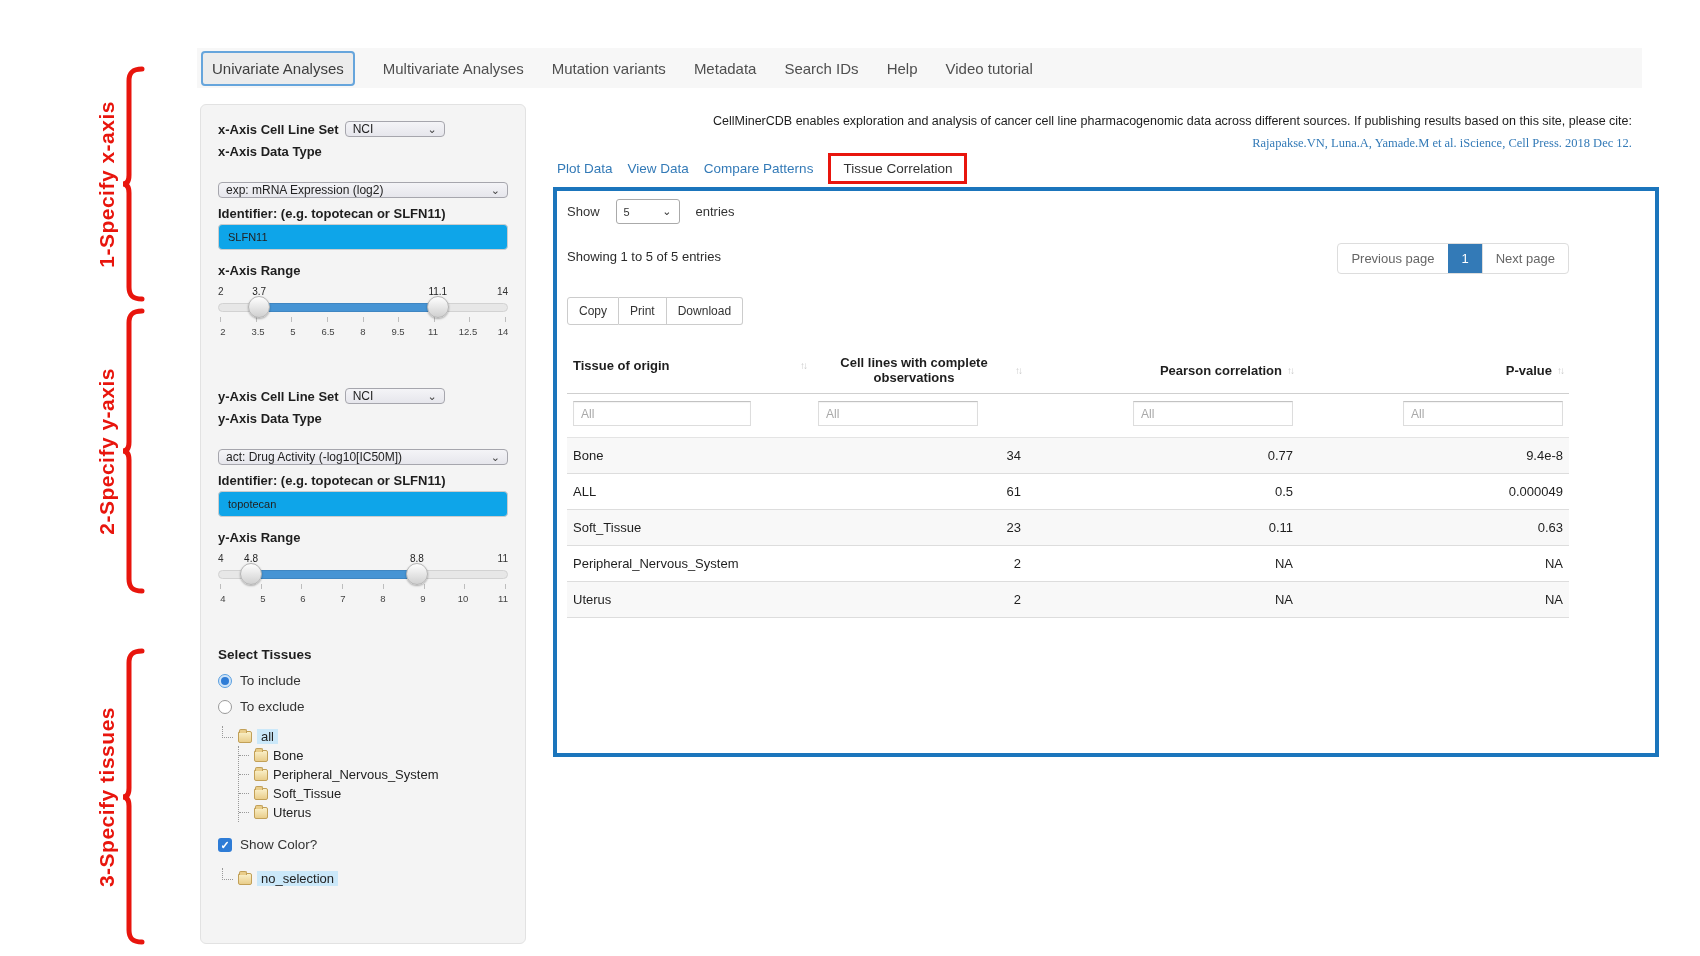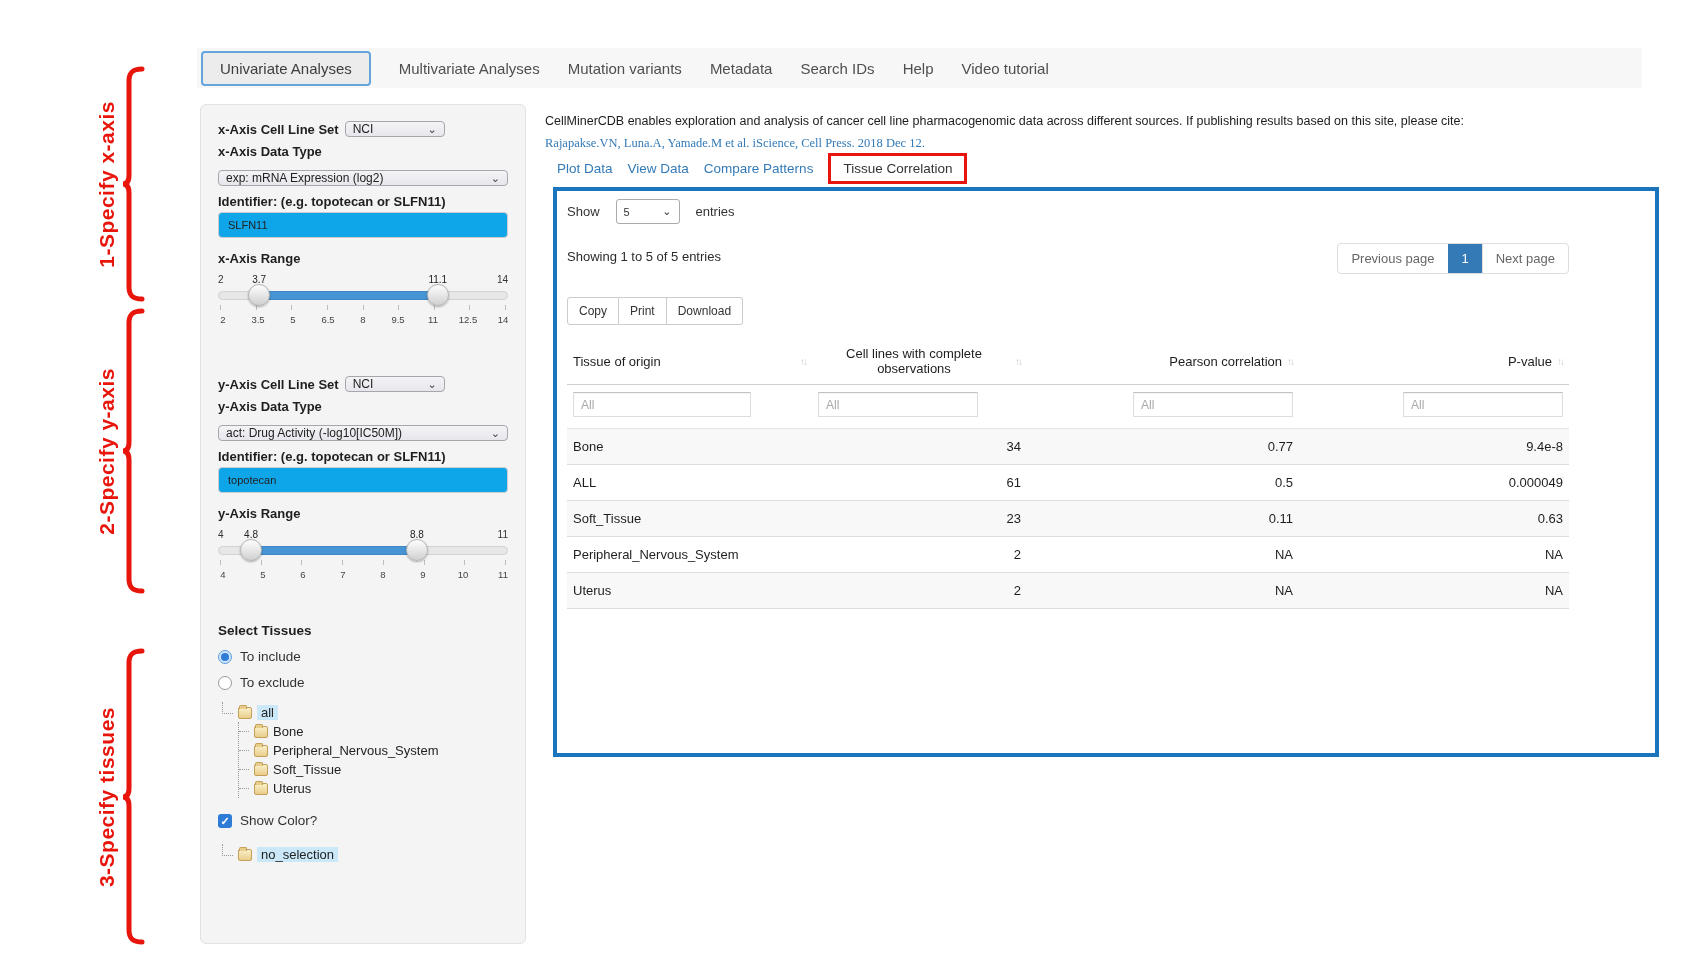--- a/index.html
+++ b/index.html
@@ -21,41 +21,41 @@
 
   
   .topnav {
     position:absolute; left:197px; top:48px; width:1445px; height:40px;
     background:#f7f7f7; display:flex; align-items:center; gap:28px;
     padding:0 4px; font-size:15px; color:#4f4f4f;
   }
   .topnav .tab { cursor:pointer; white-space:nowrap; }
   .topnav .tab.active {
     background:#ececec; border:2px solid #66a5dc; border-radius:4px;
-    padding:7px 17px; color:#3d3d3d;
+    padding:7px 9px; color:#3d3d3d;
   }
 
   
   .sidebar {
     position:absolute; left:200px; top:104px; width:326px; height:840px;
     background:#f4f4f4; border:1px solid #e2e2e2; border-radius:6px;
     padding:16px 17px; font-size:13px;
   }
   .lbl { font-weight:bold; font-size:13px; color:#1e1e1e; }
   .frow { margin-bottom:7px; }
   .inline-row { display:flex; align-items:center; gap:6px; margin-bottom:7px; }
   .select-box {
     display:inline-flex; align-items:center; justify-content:space-between;
     background:linear-gradient(#f4f4f7,#e6e6ec); border:1px solid #a6a6ad;
     border-radius:4px; height:16px; padding:0 7px; font-size:12px; color:#222;
     cursor:pointer;
   }
   .select-box .chev { color:#444; font-size:11px; margin-left:6px; }
   .sel-sm { width:100px; }
-  .sel-full { width:100%; margin:4px 0 8px; }
+  .sel-full { width:100%; margin:16px 0 8px; }
   .text-input {
     width:100%; height:26px; border:1px solid #ccc; border-radius:4px;
     padding:0 9px; font-size:11px; background:#0ea5e9; color:#222; margin:3px 0 9px;
   }
 
   
   .range-wrap { position:relative; height:60px; margin-top:8px; }
   .rs-minmax { position:absolute; top:0; font-size:10px; color:#333; }
   .rs-fromto { position:absolute; top:0; font-size:10px; color:#222; transform:translateX(-50%); }
   .rs-track {
@@ -100,21 +100,21 @@
   .tree-children .tree-row { padding-left:0; }
   .checkbox-row { display:flex; align-items:center; gap:8px; margin-top:15px; font-size:13.5px; cursor:pointer; }
   .checkbox {
     width:14px; height:14px; background:#2e7cd6; border-radius:3px; flex:none;
     color:#fff; font-size:11px; line-height:14px; text-align:center; font-weight:bold;
   }
   .nosel { margin-top:17px; margin-left:4px; }
 
   
   .intro {
-    position:absolute; left:545px; top:111px; width:1115px; text-align:left;
+    position:absolute; left:517px; top:111px; width:1115px; text-align:right;
     font-size:12.5px; color:#1c1c1c; line-height:1.75;
   }
   .intro .cite { color:#337ab7; cursor:pointer;font-family:Liberation Serif, serif; }
 
   .content-tabs {
     position:absolute; left:557px; top:153px; display:flex; align-items:center; gap:15px;
     font-size:13.5px;
   }
   .ctab { color:#337ab7; cursor:pointer; }
   .ctab-active {
@@ -143,23 +143,23 @@
   .btn-group { position:absolute; top:106px; left:10px; display:flex; }
   .btn {
     padding:6px 11px; font-size:12px; color:#333; background:#fff;
     border:1px solid #ccc; border-left:none; cursor:pointer;
   }
   .btn:first-child { border-left:1px solid #ccc; border-radius:3px 0 0 3px; }
   .btn:last-child { border-radius:0 3px 3px 0; }
 
   .table-wrap { position:absolute; top:146px; left:10px; width:1002px; }
   table { border-collapse:collapse; width:100%; table-layout:fixed; }
-  th { font-size:13px; font-weight:normal; color:#1e1e1e; padding:9px 6px 8px; border-bottom:1px solid #cfcfcf; }
+  th { font-size:13px; font-weight:bold; color:#1e1e1e; padding:9px 6px 8px; border-bottom:1px solid #cfcfcf; }
   th .hwrap { display:flex; align-items:center; }
-  th .hwrap.right { justify-content:flex-end; }
+  th .hwrap.right { justify-content:flex-end;margin-top:9px; }
   th .hwrap.left { justify-content:space-between; }
   .sort { color:#c9c9c9; font-size:10px; letter-spacing:-2px; margin-left:5px; flex:none; }
   .filter-cell { padding:7px 6px 11px; border-bottom:1px solid #e4e4e4; }
   .filter-input {
     width:178px; height:25px; border:1px solid #ddd; border-top:1px solid #c2c2c2;
     box-shadow:inset 0 1px 1px rgba(0,0,0,.05); font-size:12px; padding:0 7px; color:#444;
     background:#fff;
   }
   .filter-input::placeholder { color:#a9a9a9; }
   td.cell { font-size:13px; color:#1e1e1e; padding:10px 6px; border-top:1px solid #ddd; overflow:hidden; white-space:nowrap; }

